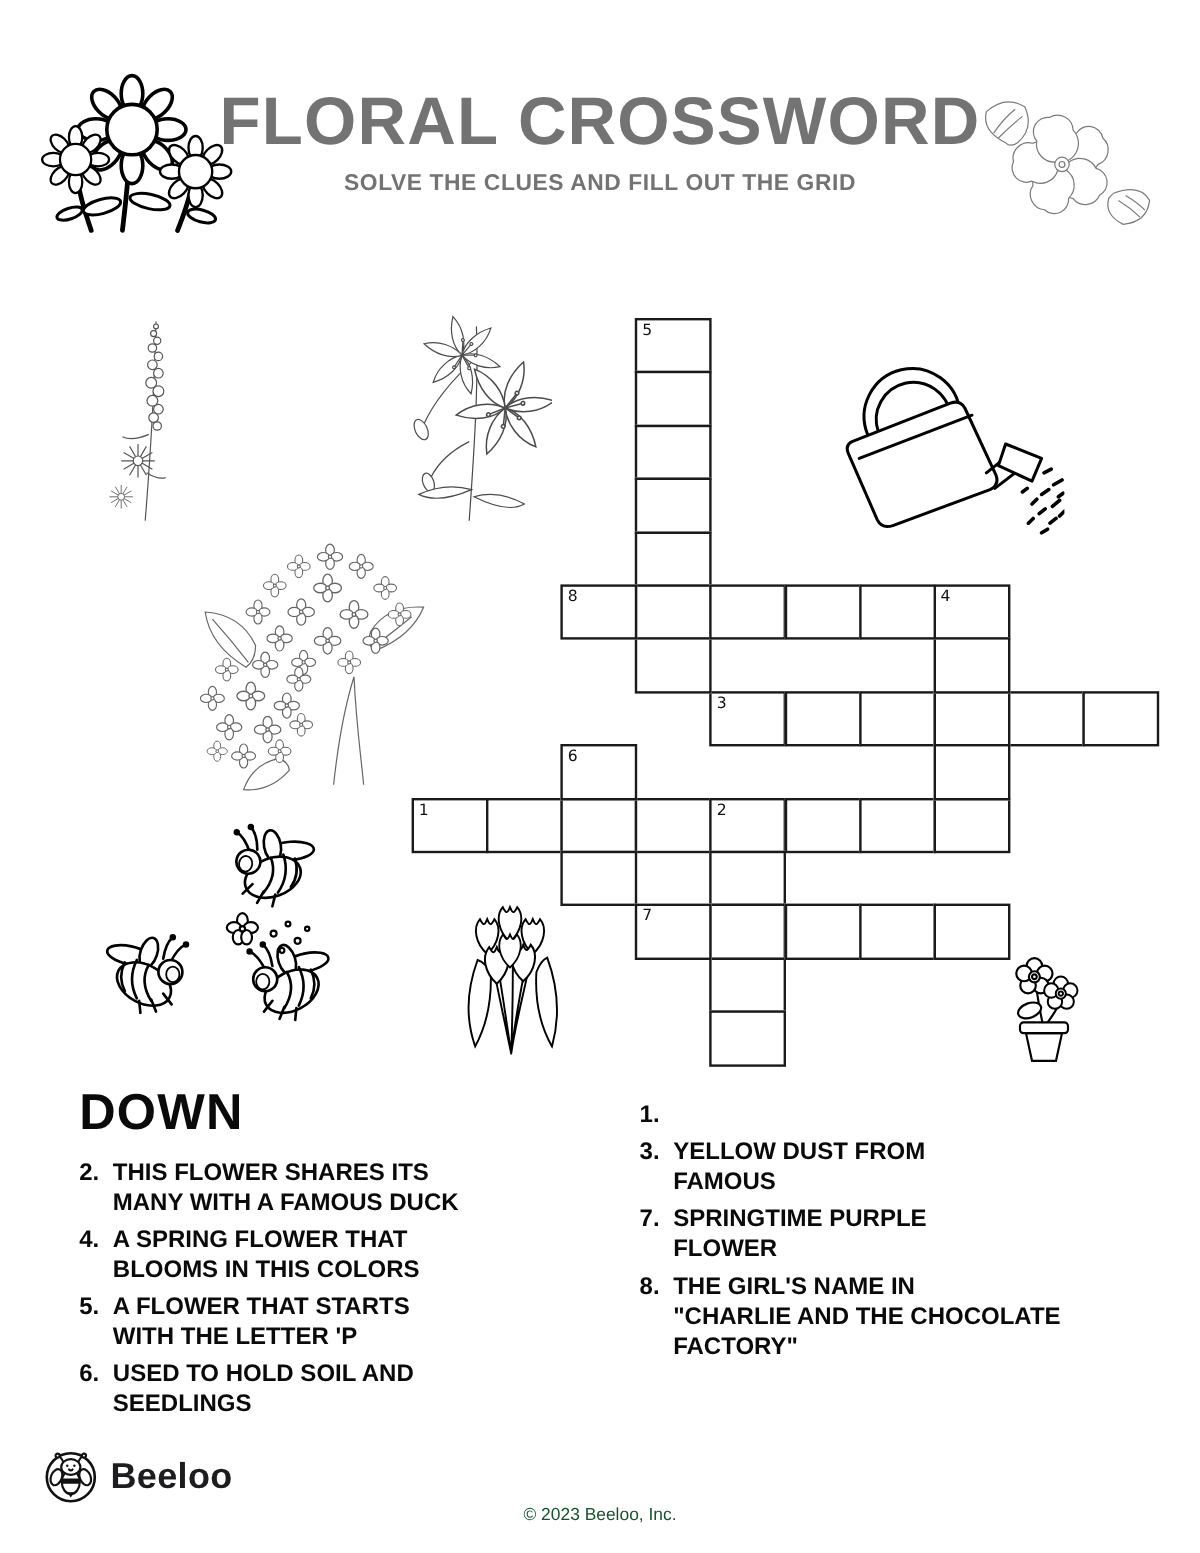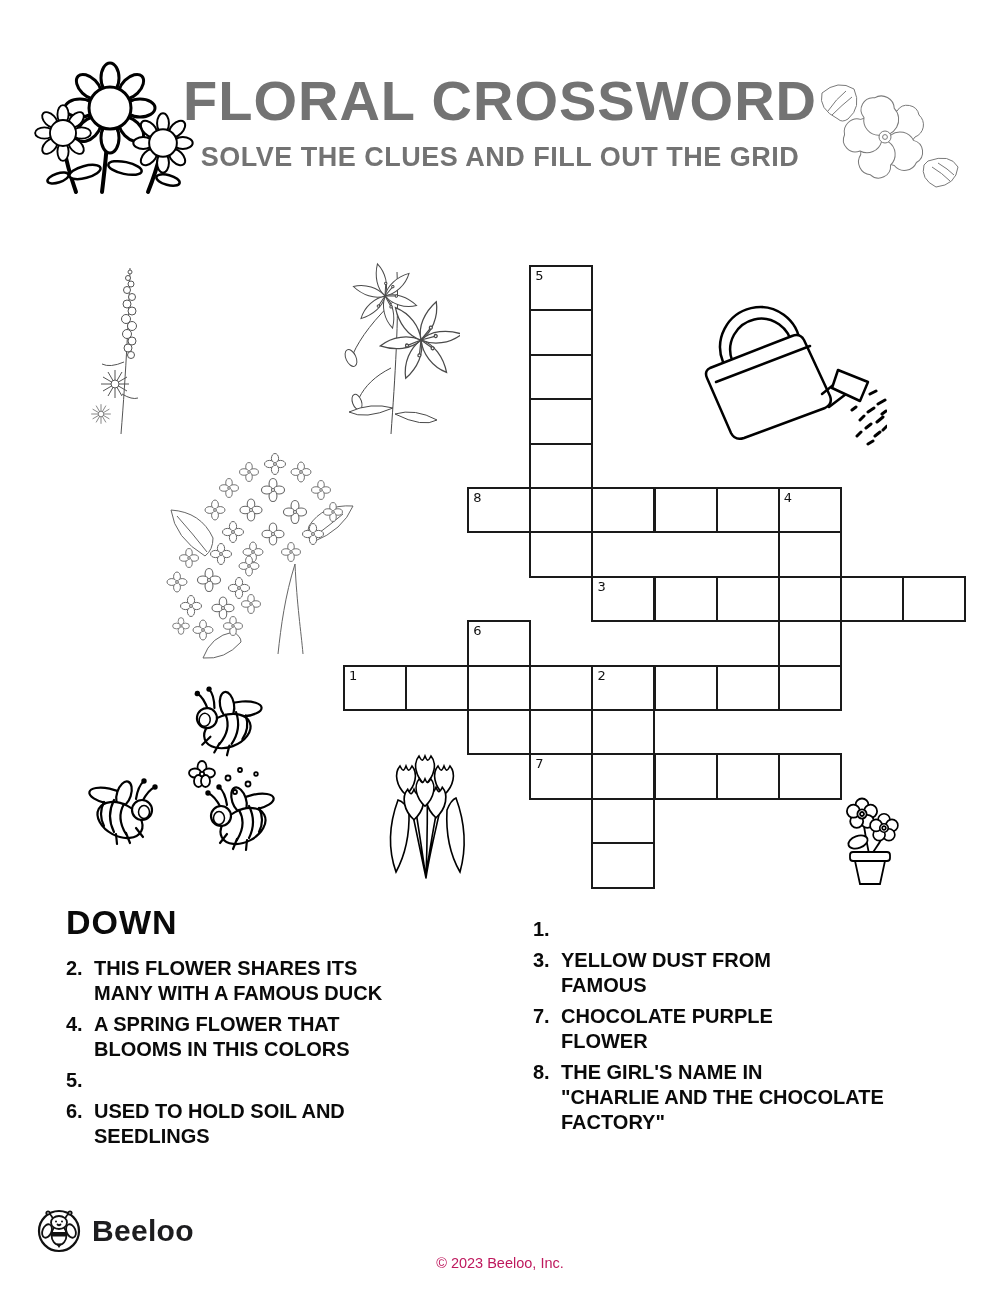--- a/index.html
+++ b/index.html
@@ -2,37 +2,37 @@
 <html><head>
 <meta charset="utf-8">
 <title>Floral Crossword</title>
 <style>
   html,body{margin:0;padding:0;background:#ffffff;}
   .page{position:relative;width:1000px;height:1294px;background:#fff;overflow:hidden;
         font-family:"Liberation Sans",sans-serif;color:#000;}
   .illu{position:absolute;}
   .title{position:absolute;left:0;width:1000px;text-align:center;font-weight:900;color:#737373;}
   .main-title{top:68px;font-size:56px;letter-spacing:1px;}
-  .sub-title{top:142px;font-size:27px;font-weight:800;letter-spacing:.5px;}
+  .sub-title{top:142px;font-size:19px;font-weight:800;letter-spacing:.5px;}
   .grid{position:absolute;left:343px;top:265px;}
   .cell{position:absolute;box-sizing:border-box;border:2px solid #1a1a1a;background:#fff;}
   .cnum{position:absolute;top:1px;left:4px;font-size:13px;font-weight:400;color:#111;
         font-family:"DejaVu Sans",sans-serif;}
   .clues{position:absolute;width:440px;}
-  .clues h2{margin:0;font-size:34px;font-weight:900;letter-spacing:1px;color:#0a0a0a;}
+  .clues h2{margin:0;font-size:42px;font-weight:900;letter-spacing:1px;color:#0a0a0a;}
   .clue-list{margin-top:14px;}
   .clue{display:flex;font-size:20px;font-weight:800;line-height:25px;margin-bottom:6px;color:#0a0a0a;}
   .clue .num{flex:0 0 28px;}
   .clue .txt{white-space:pre-line;}
   .down-sec{left:66px;top:903px;}
   .across-sec{left:533px;top:903px;}
   .brand{position:absolute;left:36px;top:1208px;display:flex;align-items:center;gap:10px;}
   .brand-name{font-size:30px;font-weight:700;color:#1d1d1f;letter-spacing:.3px;}
   .copyright{position:absolute;left:0;top:1255px;width:1000px;text-align:center;
-             font-size:14.5px;color:#be185d;}
+             font-size:14.5px;color:#14532d;}
   .qr-panel{position:absolute;left:912px;top:1186px;width:64px;text-align:center;}
   .qr-caption{font-size:6.5px;color:#b9b9b9;margin-bottom:3px;}
   .qr-code-text{font-size:9px;color:#9a9a9a;margin-top:4px;letter-spacing:.5px;}
 </style>
 </head>
 <body>
 
 <div class="page">
 
   <div class="title main-title">FLORAL CROSSWORD</div>
@@ -357,20 +357,22 @@
         </div>
 
         <div class="clue">
           <span class="num">4.</span>
           <div class="txt">A SPRING FLOWER THAT
 BLOOMS IN THIS COLORS</div>
         </div>
 
         <div class="clue">
           <span class="num">5.</span>
+          <div class="txt">A FLOWER THAT STARTS
+WITH THE LETTER 'P</div>
         </div>
 
         <div class="clue">
           <span class="num">6.</span>
           <div class="txt">USED TO HOLD SOIL AND
 SEEDLINGS</div>
         </div>
       </div>
   </div>
 
@@ -382,21 +384,21 @@
         </div>
 
         <div class="clue">
           <span class="num">3.</span>
           <div class="txt">YELLOW DUST FROM
 FAMOUS</div>
         </div>
 
         <div class="clue">
           <span class="num">7.</span>
-          <div class="txt">CHOCOLATE PURPLE
+          <div class="txt">SPRINGTIME PURPLE
 FLOWER</div>
         </div>
 
         <div class="clue">
           <span class="num">8.</span>
           <div class="txt">THE GIRL'S NAME IN
 "CHARLIE AND THE CHOCOLATE
 FACTORY"</div>
         </div>
       </div>

